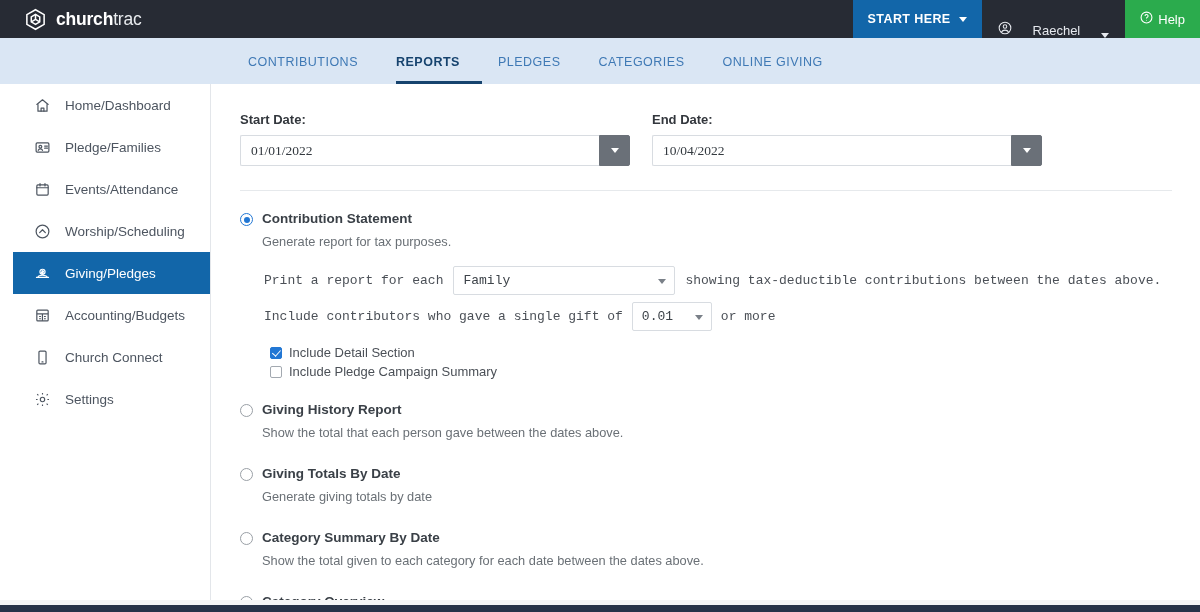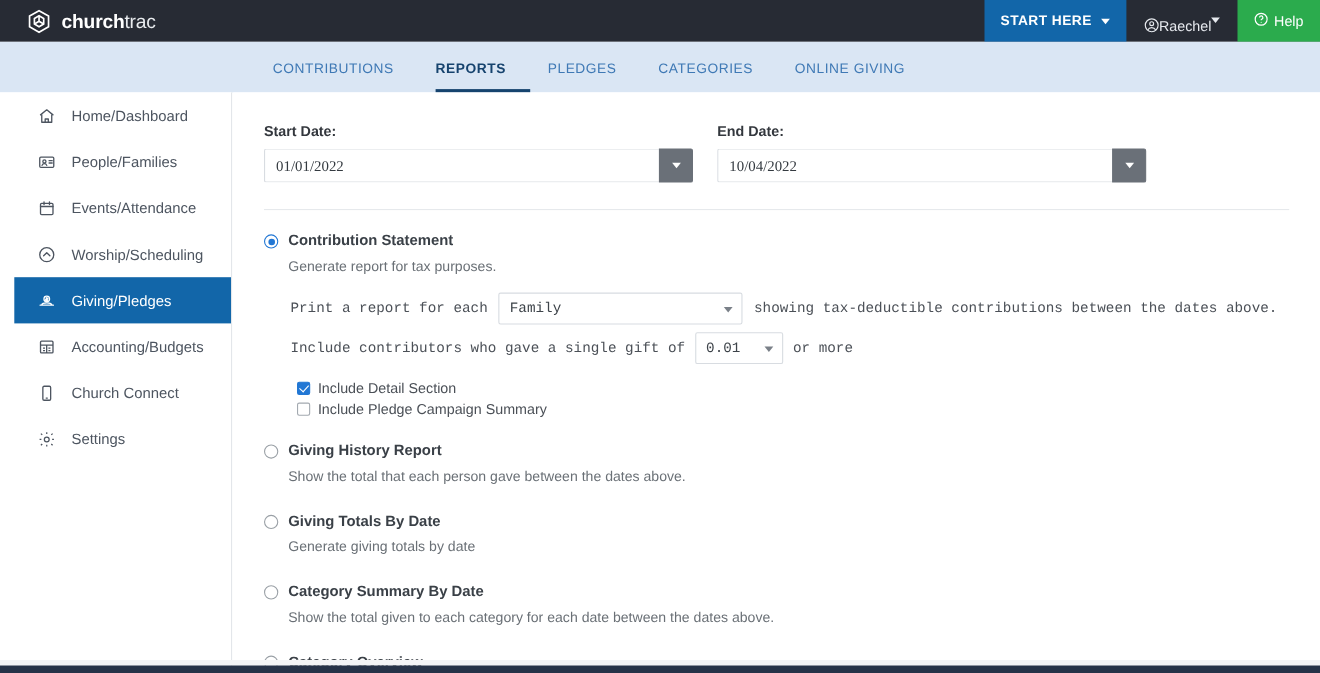--- a/index.html
+++ b/index.html
@@ -38,22 +38,22 @@
     background: #1266a9;
     color: #ffffff;
     font-size: 12.5px; font-weight: 700; letter-spacing: 0.4px;
     display: flex; align-items: center; gap: 8px;
     padding: 0 15px;
     cursor: pointer;
   }
   .user-menu {
     color: #e6e9ee;
     font-size: 13px;
-    display: flex; align-items: flex-start; gap: 0;
-    padding: 16px 16px;
+    display: flex; align-items: flex-end; gap: 21px;
+    padding: 0 16px;
     cursor: pointer;
   }
   .help-btn {
     background: #2bab4d;
     color: #ffffff;
     font-size: 13px;
     display: flex; align-items: center; gap: 5px;
     padding: 0 15px;
     cursor: pointer;
   }
@@ -350,21 +350,21 @@
 
   <div class="side-item">
     <span class="side-icon">
       <svg width="17" height="17" viewBox="0 0 24 24" fill="none" stroke="currentColor" stroke-width="1.7" stroke-linecap="round">
         <rect x="3" y="5.5" width="18" height="13" rx="1.5"></rect>
         <circle cx="9" cy="11" r="2"></circle>
         <path d="M6 16c.6-1.6 1.8-2.2 3-2.2s2.4.6 3 2.2"></path>
         <path d="M15 10h4M15 13h4"></path>
       </svg>
     </span>
-    <span>People/Families</span>
+    <span>Pledge/Families</span>
   </div>
 
   <div class="side-item">
     <span class="side-icon">
       <svg width="17" height="17" viewBox="0 0 24 24" fill="none" stroke="currentColor" stroke-width="1.7" stroke-linecap="round">
         <rect x="4" y="5.5" width="16" height="14.5" rx="1.5"></rect>
         <path d="M4 9.5h16"></path>
           <path d="M8.5 3.5v3.5M15.5 3.5v3.5"></path>
       </svg>
     </span>

